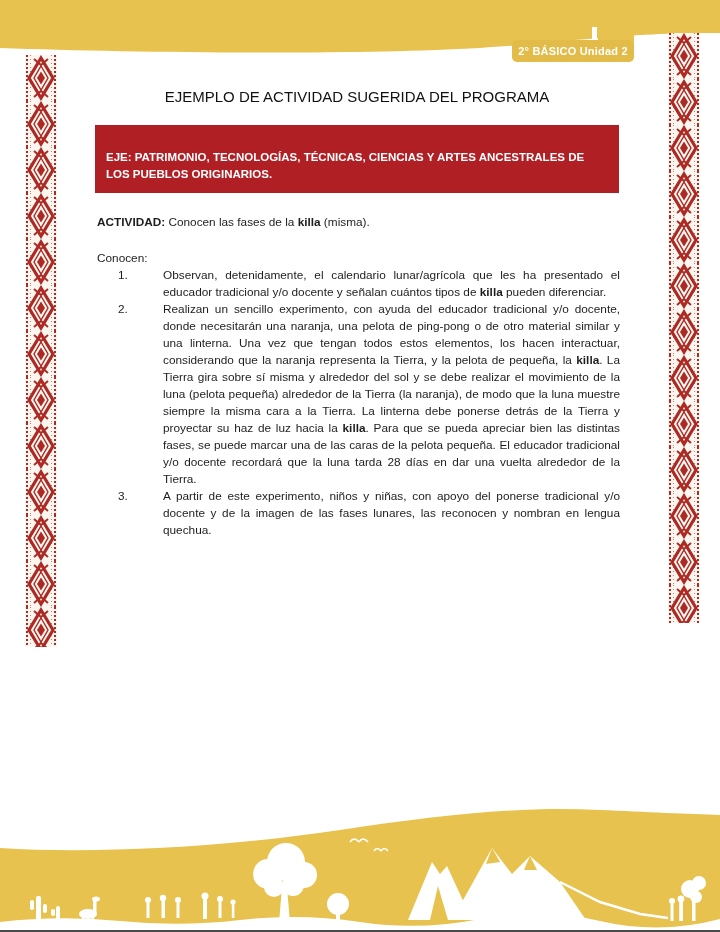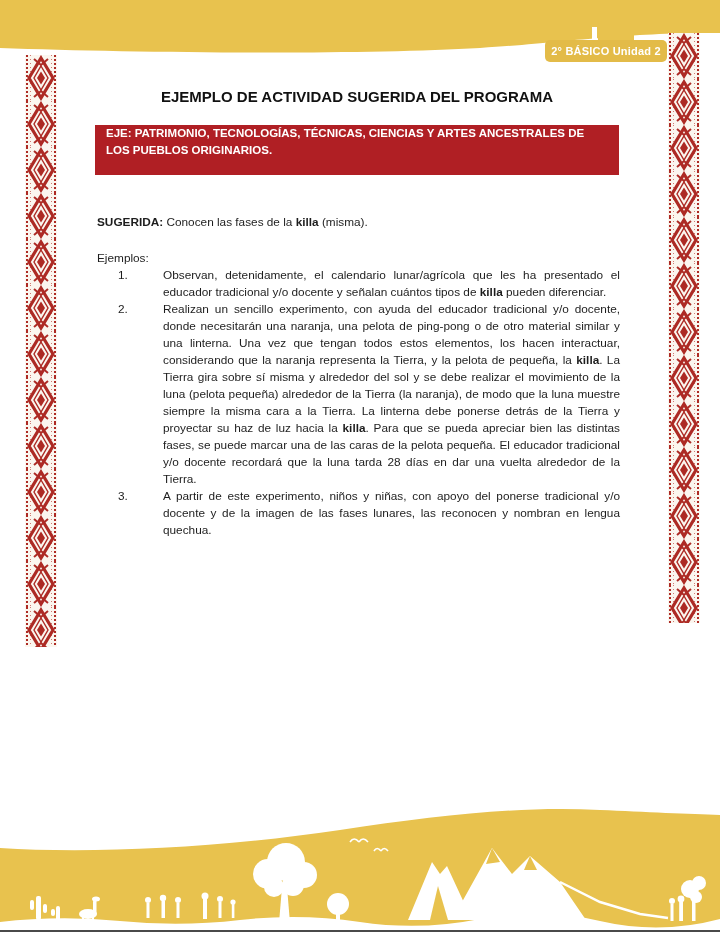--- a/index.html
+++ b/index.html
@@ -10,36 +10,36 @@
     color:var(--ink,#1c1c1c);
   }
   .abs{position:absolute;}
   
   #top-band{left:0;top:0;width:720px;height:60px;}
   
   #unit-badge{
     left:512px;top:40px;width:122px;height:22px;
     background:var(--badge-gold,#e3bb48);
     border-radius:5px;color:#ffffff;font-size:11px;font-weight:bold;
-    line-height:22px;text-align:center;letter-spacing:.2px;margin-left:33px;
+    line-height:22px;text-align:center;letter-spacing:.2px;
   }
   
   #strip-left{left:25px;top:55px;width:32px;height:592px;}
   #strip-right{left:668px;top:33px;width:32px;height:590px;}
   
   #page-title{
     left:95px;top:88px;width:524px;text-align:center;
-    font-size:15px;font-weight:bold;color:#111;
+    font-size:15px;font-weight:normal;color:#111;
   }
   
   #eje-banner{
     left:95px;top:125px;width:524px;box-sizing:border-box;
     background:var(--red,#b01f24);color:#ffffff;
     font-size:11.5px;font-weight:bold;line-height:1.5;
-    padding:0 11px 9px 11px;min-height:50px;
+    padding:24px 11px 9px 11px;min-height:50px;
   }
   
   .bodytext{font-size:11.8px;line-height:17px;color:#1d1d1d;}
   #activity-line{left:97px;top:214px;width:523px;}
   #examples-heading{left:97px;top:250px;width:523px;}
   #examples-list{left:97px;top:267px;width:523px;}
   .example-item{display:flex;}
   .example-num{flex:0 0 46px;box-sizing:border-box;padding-left:21px;}
   .example-body{flex:1;text-align:justify;margin-left:20px;}
   .example-body b, #activity-line b{font-weight:bold;}
@@ -94,24 +94,24 @@
   <rect width="32" height="590" fill="url(#pat-right)"></rect>
 </svg>
 
 <div id="page-title" class="abs">EJEMPLO DE ACTIVIDAD SUGERIDA DEL PROGRAMA</div>
 
 <div id="eje-banner" class="abs">
   <span>EJE: PATRIMONIO, TECNOLOGÍAS, TÉCNICAS, CIENCIAS Y ARTES ANCESTRALES DE LOS PUEBLOS ORIGINARIOS.</span>
 </div>
 
 <div id="activity-line" class="abs bodytext">
-  <b>SUGERIDA:</b><span><span> Conocen las fases de la </span><b>killa</b><span> (misma).</span></span>
+  <b>ACTIVIDAD:</b><span><span> Conocen las fases de la </span><b>killa</b><span> (misma).</span></span>
 </div>
 
-<div id="examples-heading" class="abs bodytext">Ejemplos:</div>
+<div id="examples-heading" class="abs bodytext">Conocen:</div>
 
 <div id="examples-list" class="abs bodytext">
   <div class="example-item">
     <div class="example-num">1.</div>
     <div class="example-body"><span>Observan, detenidamente, el calendario lunar/agrícola que les ha presentado el educador tradicional y/o docente y señalan cuántos tipos de </span><b>killa</b><span> pueden diferenciar.</span></div>
   </div>
   <div class="example-item">
     <div class="example-num">2.</div>
     <div class="example-body"><span>Realizan un sencillo experimento, con ayuda del educador tradicional y/o docente, donde necesitarán una naranja, una pelota de ping-pong o de otro material similar y una linterna. Una vez que tengan todos estos elementos, los hacen interactuar, considerando que la naranja representa la Tierra, y la pelota de pequeña, la </span><b>killa</b><span>.  La Tierra gira sobre sí misma y alrededor del sol y se debe realizar el movimiento de la luna (pelota pequeña) alrededor de la Tierra (la naranja), de modo que la luna muestre siempre la misma cara a la Tierra. La linterna debe ponerse detrás de la Tierra y proyectar su haz de luz hacia la </span><b>killa</b><span>. Para que se pueda apreciar bien las distintas fases, se puede marcar una de las caras de la pelota pequeña. El educador tradicional y/o docente recordará que la luna tarda 28 días en dar una vuelta alrededor de la Tierra.</span></div>
   </div>

